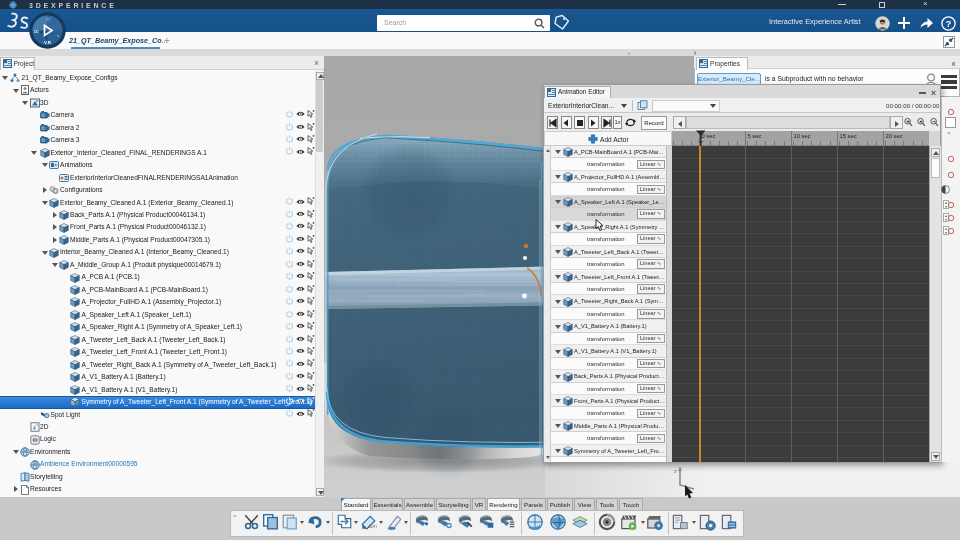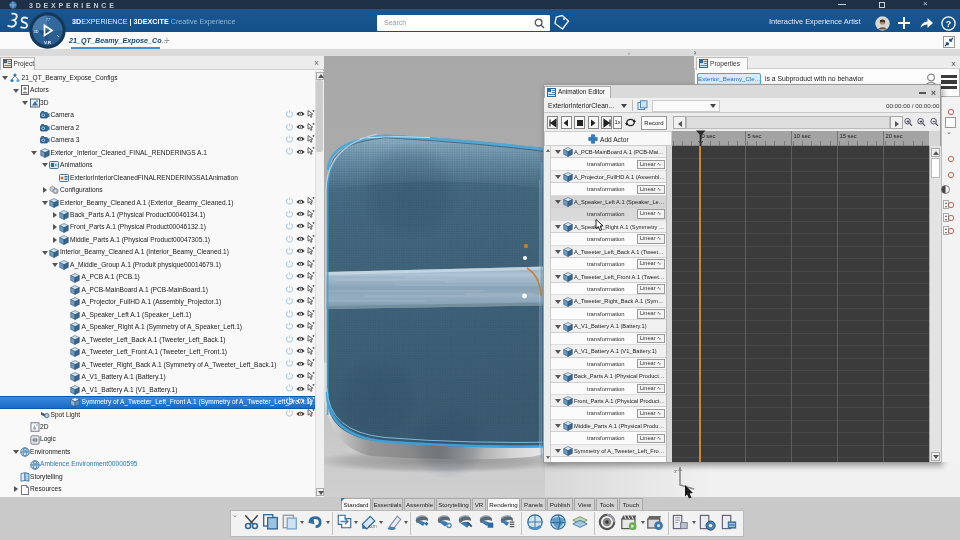--- a/index.html
+++ b/index.html
@@ -82,21 +82,20 @@
     </svg>
     <div style="position:absolute;left:29px;top:0.5px;font-size:7px;letter-spacing:2.8px;color:#c2ccd6;line-height:9.5px;font-weight:bold">3DEXPERIENCE</div>
     <div style="position:absolute;left:838px;top:4px;width:8px;height:1.4px;background:#c8d0d8"></div>
     <div style="position:absolute;left:879px;top:1.5px;width:6px;height:6px;border:1.1px solid #c8d0d8;box-sizing:border-box"></div>
     <div style="position:absolute;left:923px;top:-1.5px;font-size:8px;color:#c8d0d8">×</div>
     <div style="position:absolute;left:0;top:9px;width:960px;height:23px;background:linear-gradient(#1a5691,#14508a)"></div>
     <svg style="position:absolute;left:6px;top:12px" width="24" height="19" viewBox="0 0 24 19">
       <path d="M1.5 13.5 Q7 16.5 9.5 12.5 Q11 9.5 7.5 8.2 Q10.5 7.5 10.8 4.5 Q11 1 5.5 1.8" fill="none" stroke="#e8eef4" stroke-width="1.9"></path>
       <path d="M22 6.5 Q17 4.2 15.8 7.2 Q15 9.5 18.2 10.5 Q21.8 11.6 21 14.2 Q20.2 17 14.5 15.2" fill="none" stroke="#e8eef4" stroke-width="1.9"></path>
     </svg>
-    <div style="position:absolute;left:72px;top:14.5px;font-size:7.2px;color:#fff;line-height:13px;white-space:nowrap"><b>3D</b><span style="color:#e2eaf2">EXPERIENCE</span> <b>| 3DEXCITE</b> <span style="color:#8fb9da">Creative Experience</span></div>
     <div style="position:absolute;left:377px;top:14.5px;width:173px;height:16px;background:#fff;border-radius:1px"></div>
     <div style="position:absolute;left:384px;top:16px;font-size:7px;color:#999;line-height:13px">Search</div>
     <svg style="position:absolute;left:534px;top:17.5px" width="11" height="11" viewBox="0 0 11 11">
       <circle cx="4.6" cy="4.6" r="3.4" fill="none" stroke="#555" stroke-width="1.3"></circle>
       <path d="M7.2 7.2 L10 10" stroke="#555" stroke-width="1.4"></path>
     </svg>
     <svg style="position:absolute;left:553px;top:14px" width="17" height="17" viewBox="0 0 17 17">
       <path d="M9.2 1.5 L15.5 7 L9.5 15 L2 9.5 L3.2 3.2 Z" fill="none" stroke="#e8eef4" stroke-width="1.4" stroke-linejoin="round"></path>
       <circle cx="11" cy="5" r="1.1" fill="#e8eef4"></circle>
     </svg>

